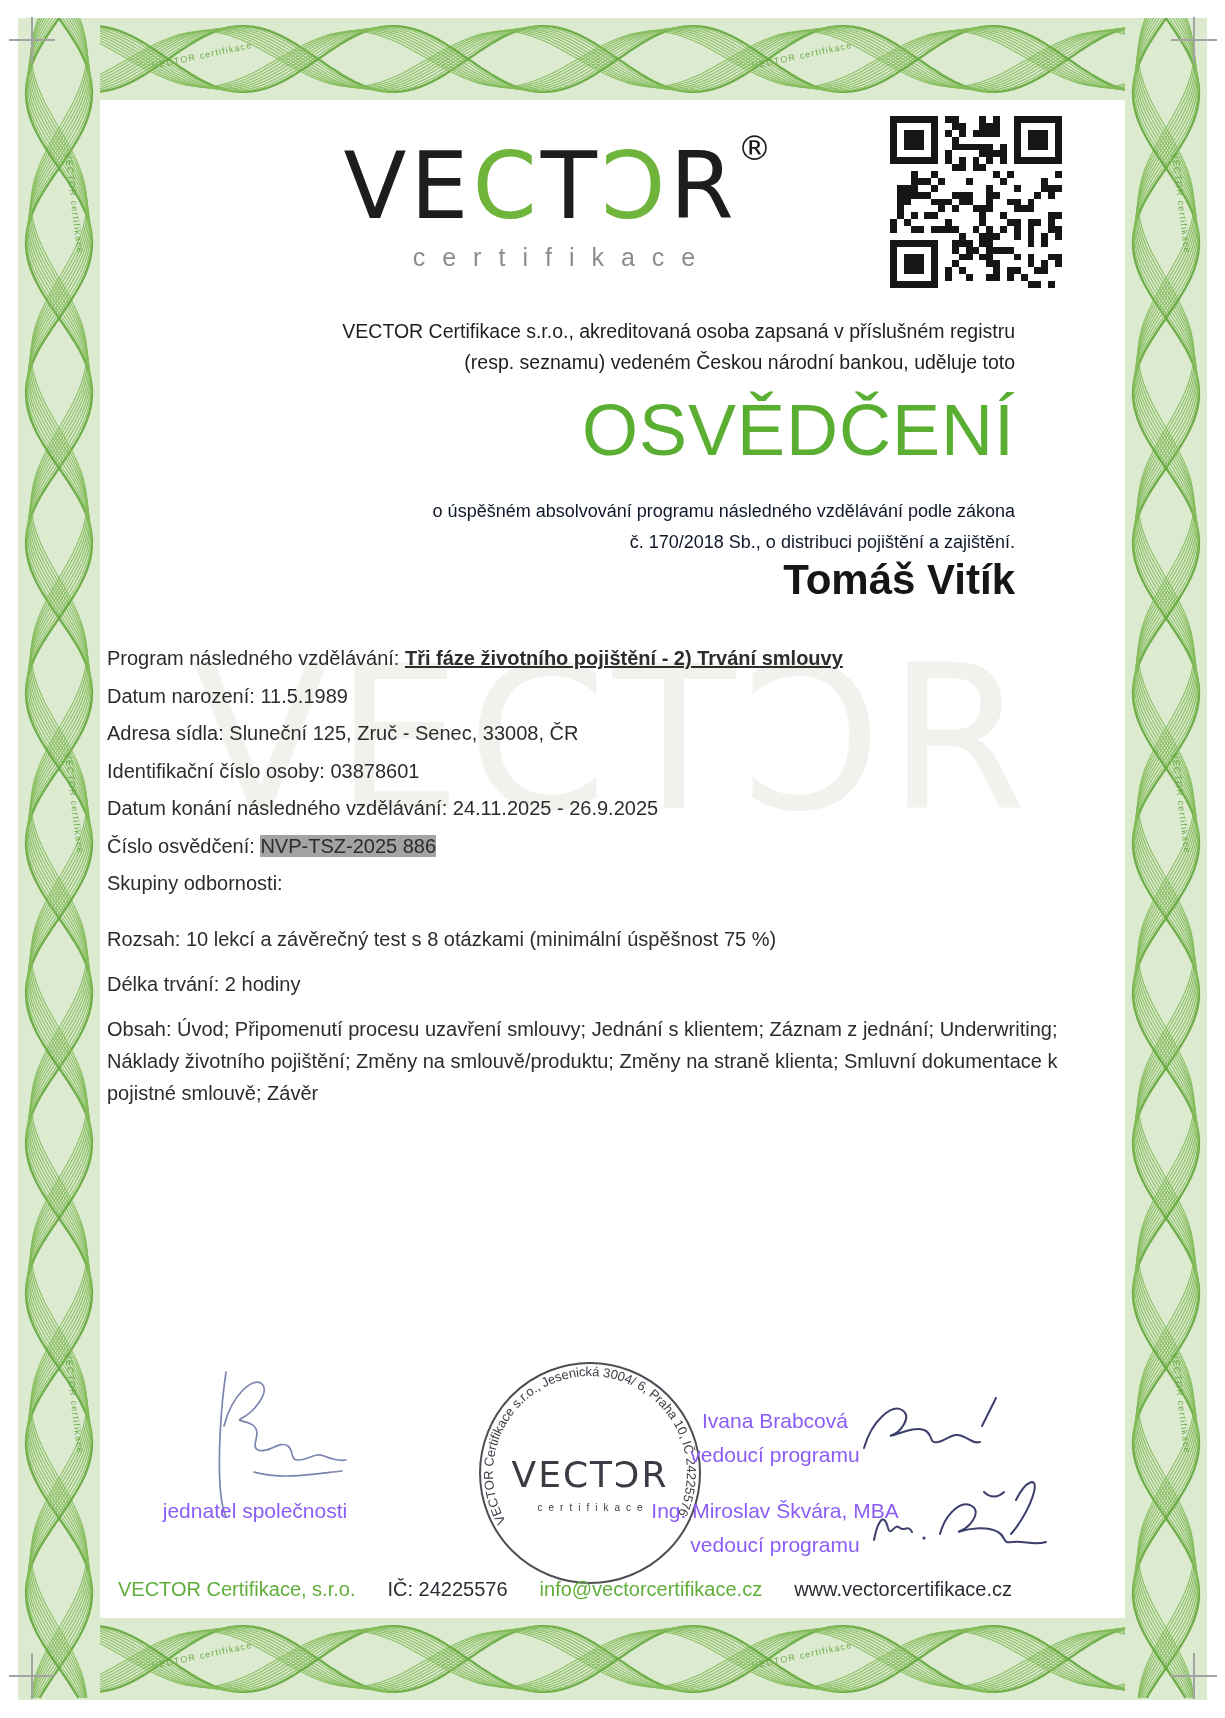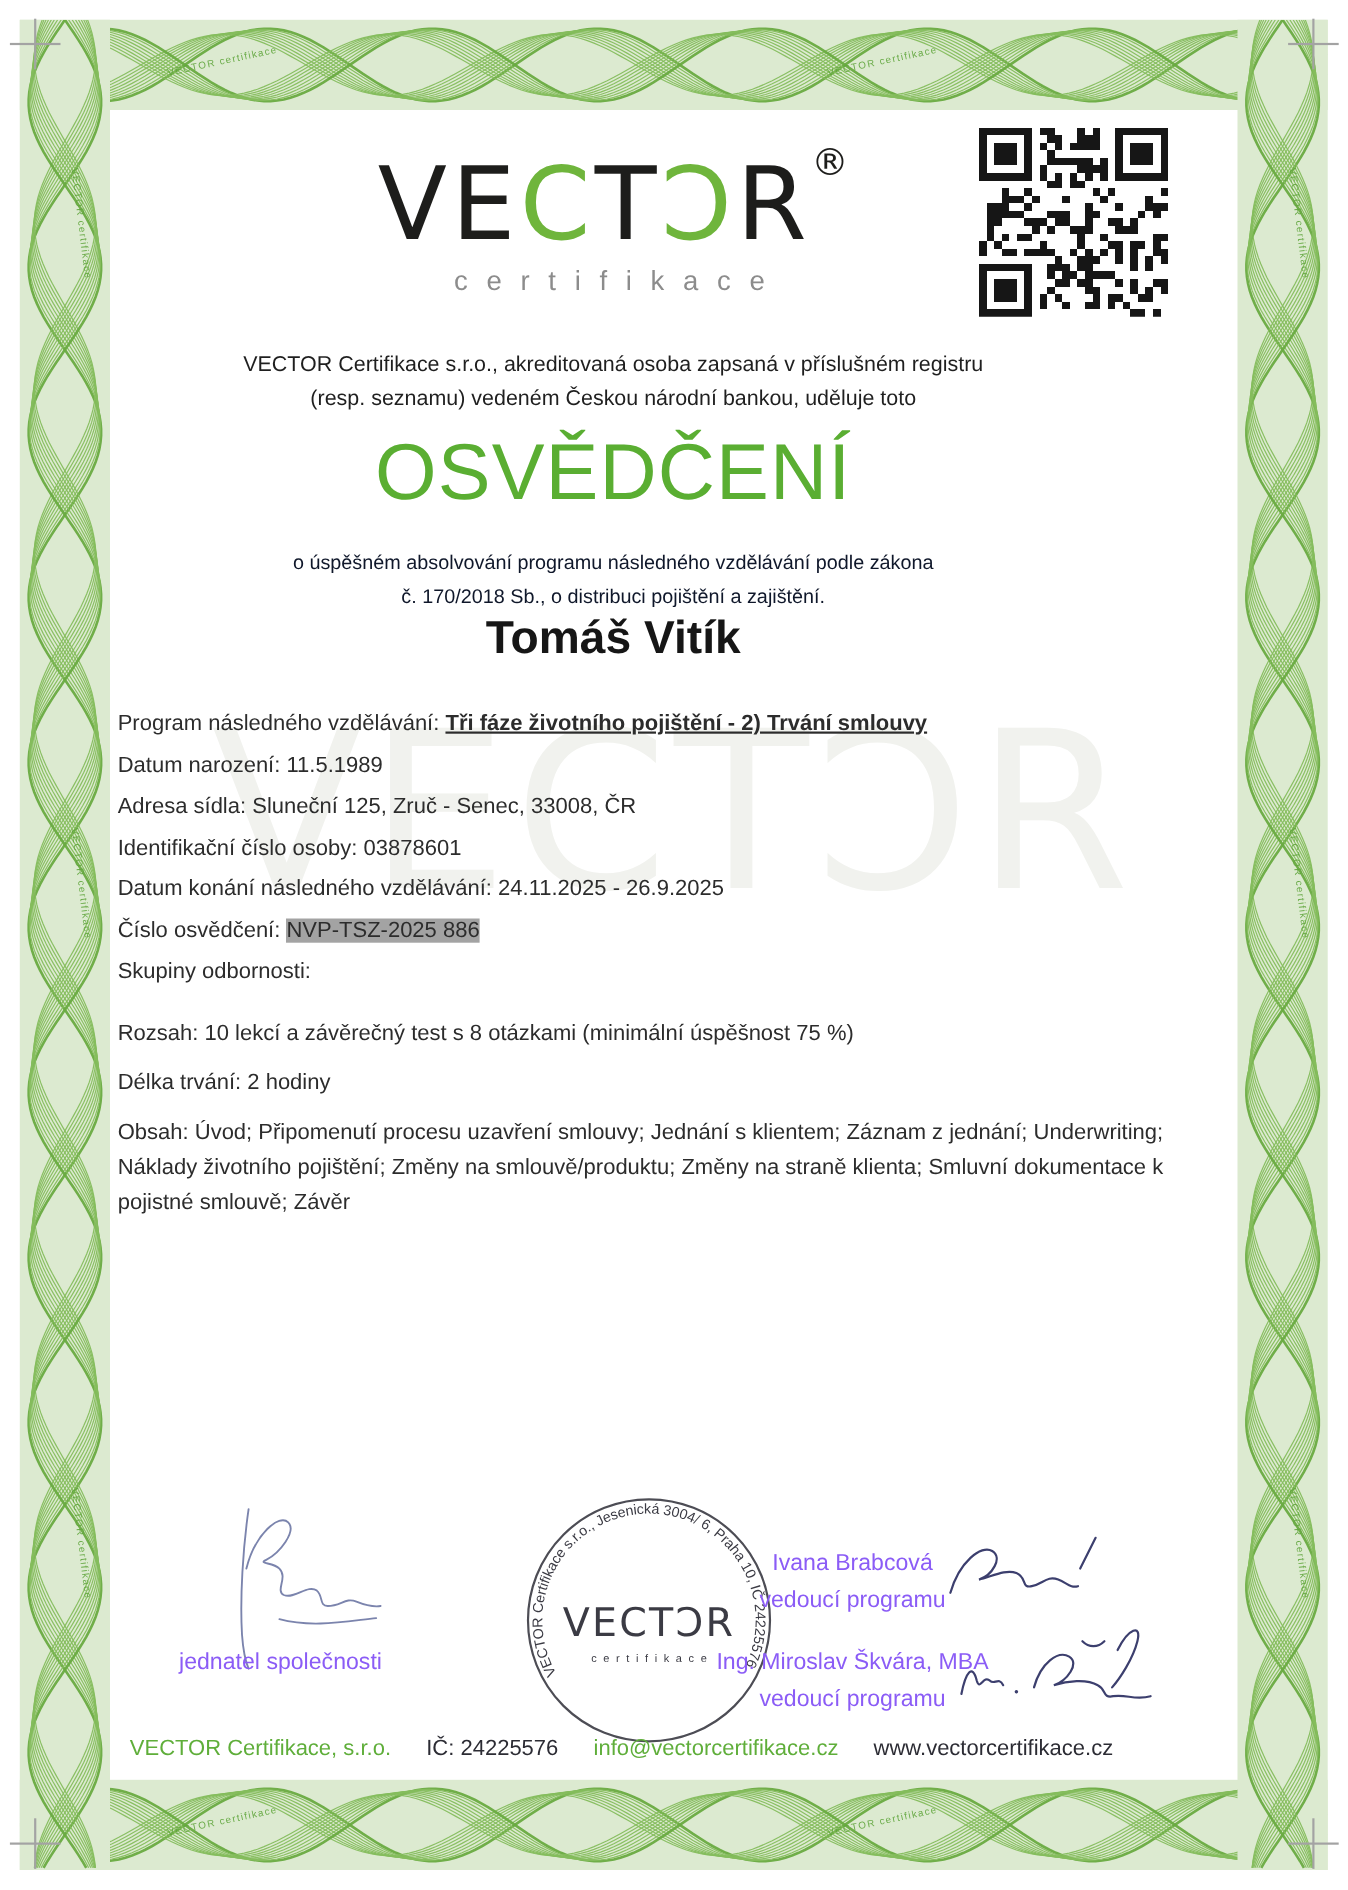--- a/index.html
+++ b/index.html
@@ -31,21 +31,21 @@
   .logo-block{position:absolute;left:100px;top:98px;width:915px;text-align:center;z-index:1;}
   .logo-word{font-family:"DejaVu Sans","Liberation Sans",sans-serif;font-size:92px;font-weight:400;
     letter-spacing:4px;color:#1d1d1b;line-height:100px;white-space:nowrap;}
   .logo-word .green{color:#6fb53c;}
   .logo-reg{font-size:34px;vertical-align:58px;letter-spacing:0;color:#1d1d1b;}
   .logo-sub{font-size:25px;letter-spacing:17px;color:#8c8c8c;margin-top:6px;margin-left:10px;}
 
   
   .qr{position:absolute;left:890px;top:116px;width:172px;height:172px;z-index:1;}
 
-  .centered{position:absolute;left:100px;width:915px;text-align:center;z-index:1;}
+  .centered{position:absolute;left:100px;width:915px;text-align:right;z-index:1;}
   .intro{top:316px;font-size:19.5px;line-height:31px;color:#1f1f1f;}
   .cert-title{top:390px;font-size:72px;color:#5aae32;letter-spacing:1px;font-weight:400;line-height:80px;}
   .sub{top:496px;font-size:18px;line-height:31px;color:#0f172a;}
   .holder{top:556px;font-size:42px;font-weight:700;color:#161616;line-height:48px;}
 
   
   .details{position:absolute;left:107px;top:648px;width:1010px;z-index:1;font-size:20px;color:#2c2c2c;}
   .d-row{margin:0 0 16px 0;line-height:21.5px;}
   .d-val-b{font-weight:700;text-decoration:underline;}
   .d-val-hl{background:#a3a3a3;}

